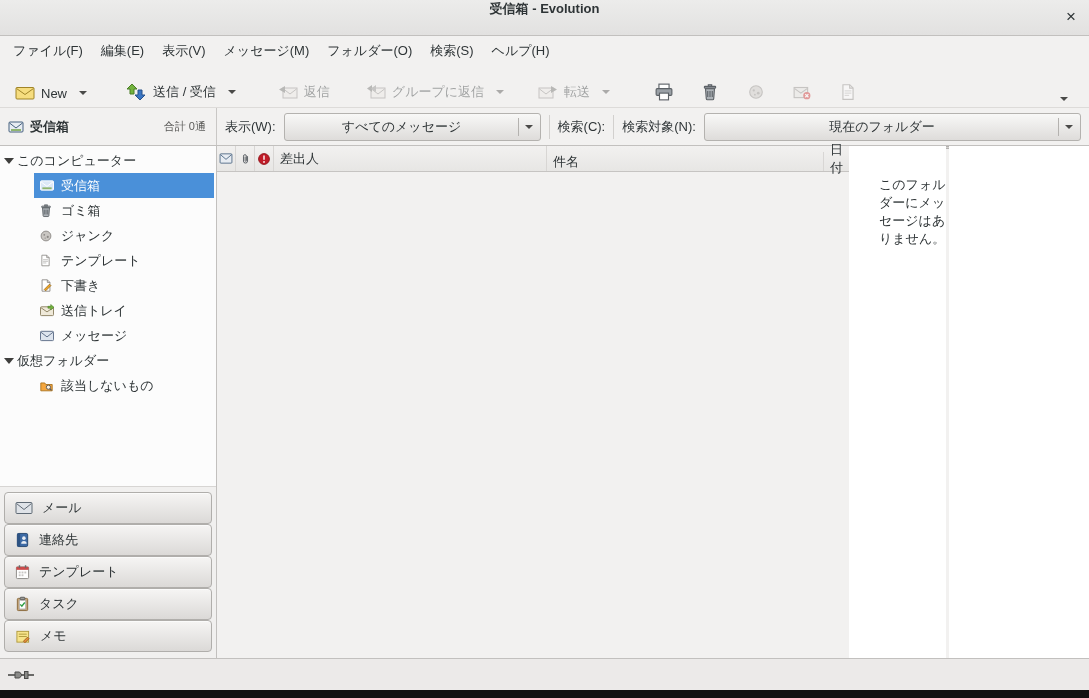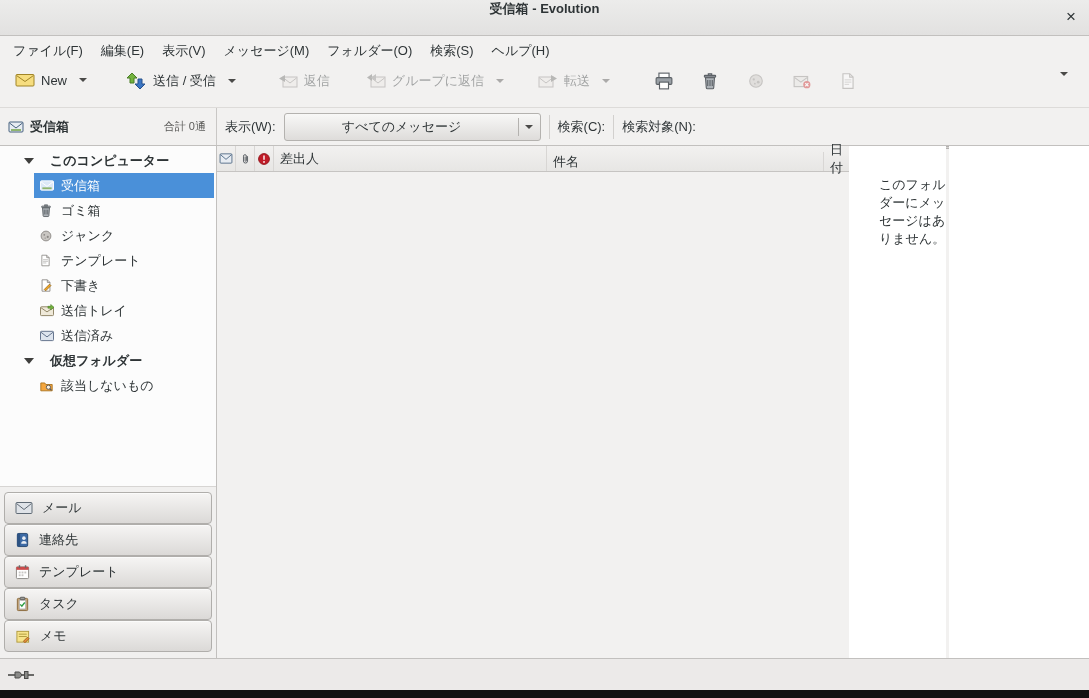--- a/index.html
+++ b/index.html
@@ -19,21 +19,21 @@
     display:flex; align-items:flex-start; justify-content:center;
   }
   .title { font-weight:bold; font-size:13px; color:#2e3436; }
   .close-btn { position:absolute; right:13px; top:8px; font-size:17px; line-height:17px; color:#2e3436; cursor:default; }
 
   
   .menubar { height:30px; flex:0 0 30px; background:#f2f1f0; display:flex; align-items:center; padding-left:4px; }
   .menu-item { padding:5px 9px; }
 
   
-  .toolbar { height:42px; flex:0 0 42px; background:#f2f1f0; border-bottom:1px solid #dddbd9; display:flex; align-items:flex-start; padding:0 8px; }
+  .toolbar { height:42px; flex:0 0 42px; background:#f2f1f0; border-bottom:1px solid #dddbd9; display:flex; align-items:flex-end; padding:0 8px; }
   .tbtn { display:flex; align-items:center; gap:6px; padding:6px 7px; border-radius:3px; white-space:nowrap; }
   .arrow-btn { padding:6px 5px; display:flex; align-items:center; }
   .caret { width:0; height:0; border-left:4px solid transparent; border-right:4px solid transparent; border-top:4px solid #4a4a48; }
   .disabled { opacity:0.42; }
   .icon-btn { padding:6px; display:flex; align-items:center; }
   .grp { display:flex; align-items:center; }
 
   
   .filterbar { height:38px; flex:0 0 38px; background:#f2f1f0; border-bottom:1px solid #c2c0be; display:flex; align-items:stretch; }
   .fb-left { width:217px; flex:0 0 217px; border-right:1px solid #c9c7c5; display:flex; align-items:center; gap:6px; padding:0 8px; }
@@ -56,21 +56,21 @@
   }
   .searchbox input {
     border:none; outline:none; flex:1; min-width:0; font:inherit; color:#2e3436; background:transparent;
   }
   .searchbox input::placeholder { color:#9b9996; }
 
   
   .app-body { flex:1 1 auto; display:flex; min-height:0; }
   .sidebar { width:217px; flex:0 0 217px; border-right:1px solid #c2c0be; display:flex; flex-direction:column; min-height:0; }
   .tree { flex:1 1 auto; background:#fcfcfc; overflow:hidden; padding-top:2px; }
-  .tree-group { height:25px; display:flex; align-items:center; gap:16px; padding-left:24px; font-weight:bold; }
+  .tree-group { height:25px; display:flex; align-items:center; gap:3px; padding-left:4px; font-weight:normal; }
   .expander { width:0; height:0; border-left:5px solid transparent; border-right:5px solid transparent; border-top:6px solid #3f3f3d; }
   .tree-row { height:25px; display:flex; padding-left:34px; }
   .row-inner { flex:1; display:flex; align-items:center; gap:5px; padding:0 5px; margin-right:2px; }
   .row-inner.selected { background:#4a90d9; color:#ffffff; }
   .ticon { display:flex; align-items:center; width:17px; flex:0 0 17px; }
   .switcher { flex:0 0 auto; background:#f1f0ef; border-top:1px solid #d7d5d3; padding:5px 4px 6px 4px; display:flex; flex-direction:column; }
   .switch-btn {
     height:32px; border:1px solid #b0aeab; border-radius:4px;
     background:linear-gradient(#f6f5f4,#dbd9d7);
     display:flex; align-items:center; gap:9px; padding:0 10px;
@@ -269,20 +269,25 @@
       <span class="fb-label">表示(W):</span>
       <div class="combo combo-show">
         <span class="combo-text">すべてのメッセージ</span>
         <span class="combo-sep"></span>
         <span class="caret"></span>
       </div>
       <span class="vsep"></span>
       <span class="fb-label">検索(C):</span>
       <span class="vsep"></span>
       <span class="fb-label">検索対象(N):</span>
+      <div class="combo combo-scope" style="flex:1">
+        <span class="combo-text">現在のフォルダー</span>
+        <span class="combo-sep"></span>
+        <span class="caret"></span>
+      </div>
     </div>
   </div>
 
   <div class="app-body">
     <div class="sidebar">
       <div class="tree">
 
         <div class="tree-group">
           <span class="expander"></span>
           <span>このコンピューター</span>
@@ -373,21 +378,21 @@
         </div>
 
         <div class="tree-row">
           <span class="row-inner">
             <span class="ticon">
               <svg width="16" height="13" viewBox="0 0 16 14">
                   <rect x="1" y="2.5" width="14" height="10" rx="1" fill="#dde4ee" stroke="#5c6c86"></rect>
                   <path d="M1.5 3.5 8 8.5 14.5 3.5" fill="none" stroke="#5c6c86"></path>
                 </svg>
             </span>
-            <span>送信済み</span>
+            <span>メッセージ</span>
           </span>
         </div>
 
         <div class="tree-group">
           <span class="expander"></span>
           <span>仮想フォルダー</span>
         </div>
 
         <div class="tree-row">
           <span class="row-inner">

